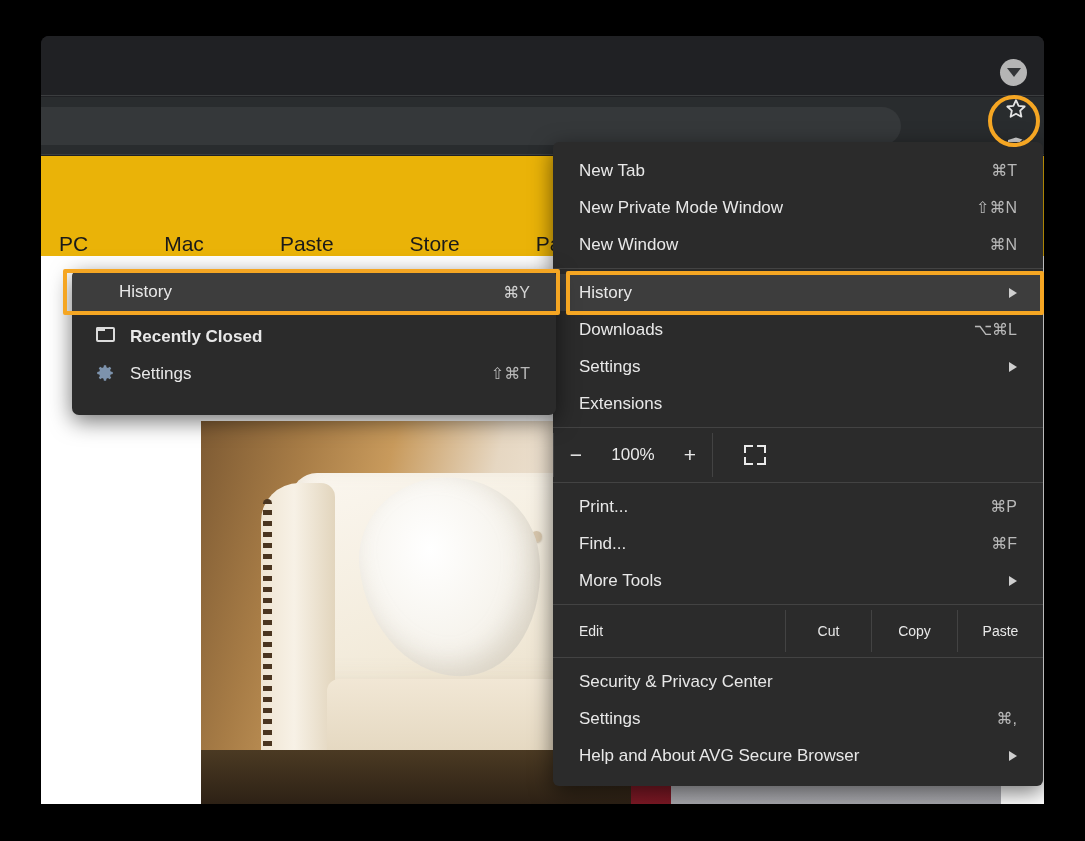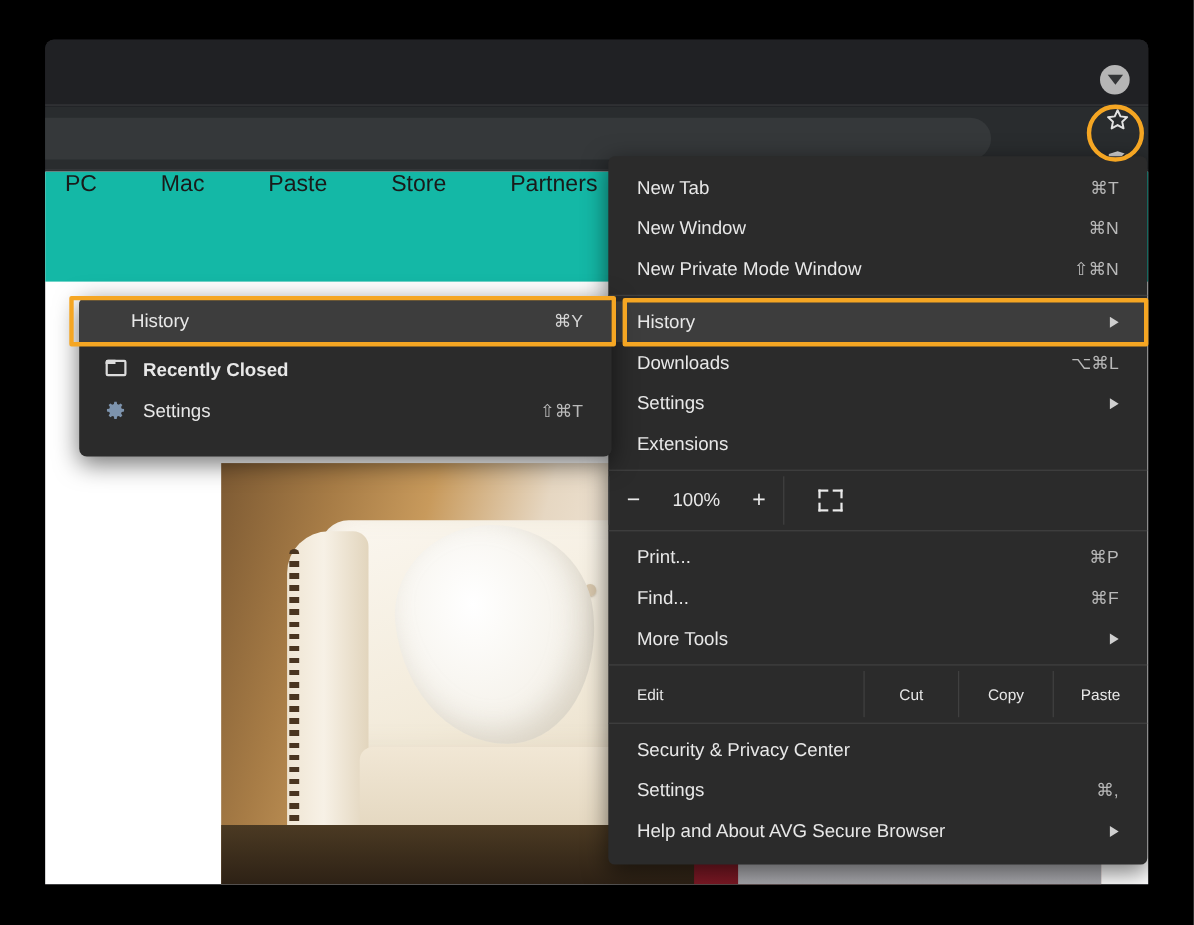--- a/index.html
+++ b/index.html
@@ -130,25 +130,25 @@
     height: 648px;
     background: #ffffff;
     overflow: hidden;
   }
 
   .site-nav {
     position: absolute;
     left: 0; top: 0;
     width: 100%;
     height: 100px;
-    background: #14b8a6;
-    display: flex;
-    align-items: flex-start;
+    background: #eab308;
+    display: flex;
+    align-items: flex-end;
     padding-left: 18px;
-    gap: 58px;
+    gap: 76px;
   }
   .site-nav span {
     font-size: 21px;
     color: #1a1a1a;
     white-space: nowrap;
   }
 
   .hero-photo {
     position: absolute;
     left: 160px;
@@ -533,26 +533,26 @@
     </div>
   </div>
 
   <div class="menu main-menu">
 
     <div class="menu-row">
       <span class="label">New Tab</span>
       <span class="accel">⌘T</span>
     </div>
     <div class="menu-row">
+      <span class="label">New Private Mode Window</span>
+      <span class="accel">⇧⌘N</span>
+    </div>
+    <div class="menu-row">
       <span class="label">New Window</span>
       <span class="accel">⌘N</span>
-    </div>
-    <div class="menu-row">
-      <span class="label">New Private Mode Window</span>
-      <span class="accel">⇧⌘N</span>
     </div>
 
     <div class="menu-sep"></div>
 
     <div class="menu-row row-highlight">
       <span class="label">History</span>
       <span class="caret"></span>
     </div>
     <div class="menu-row">
       <span class="label">Downloads</span>

